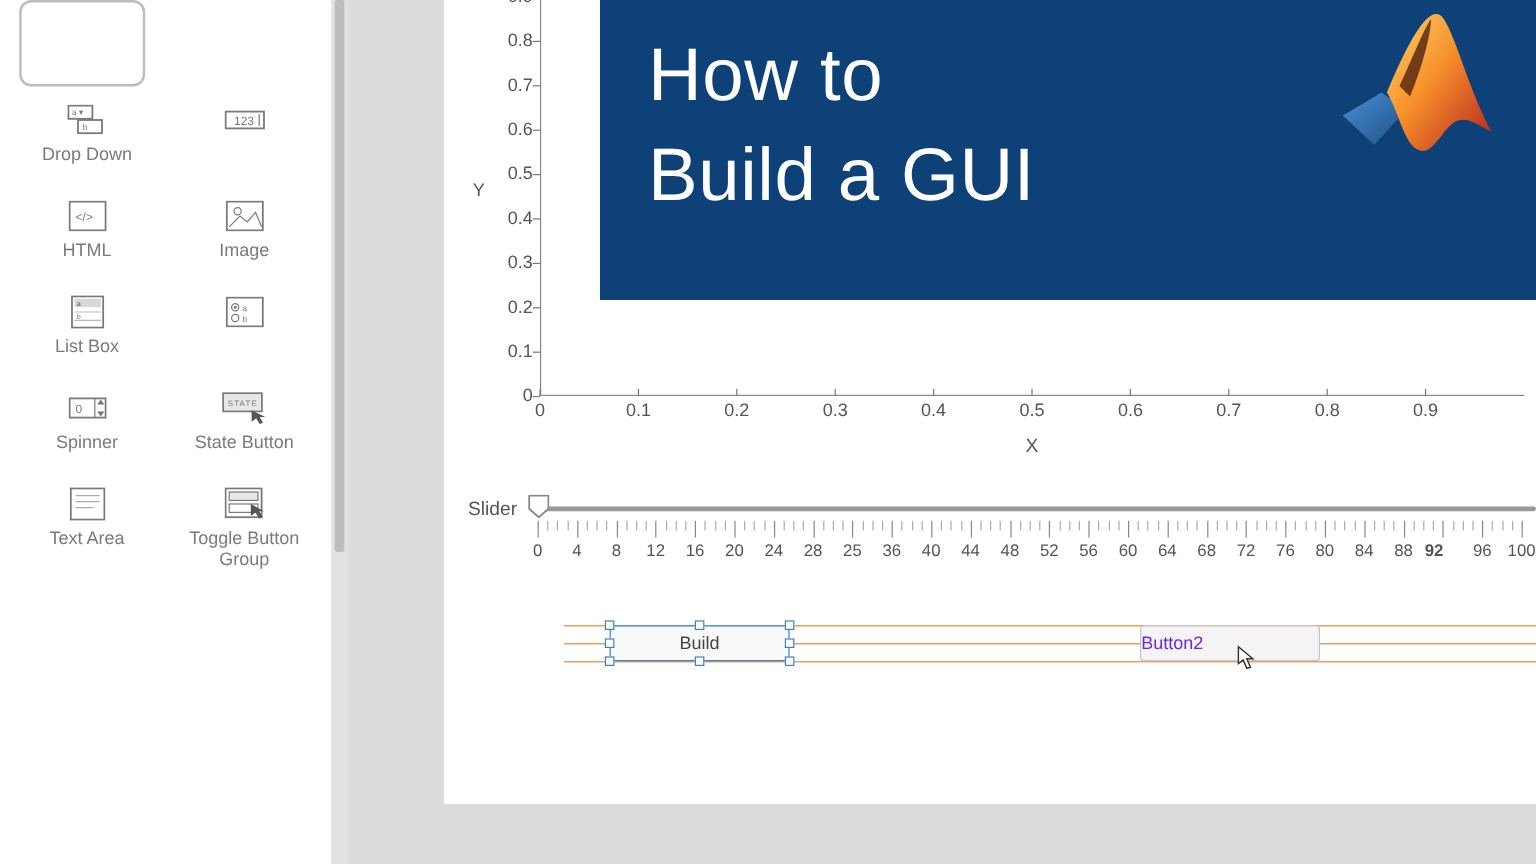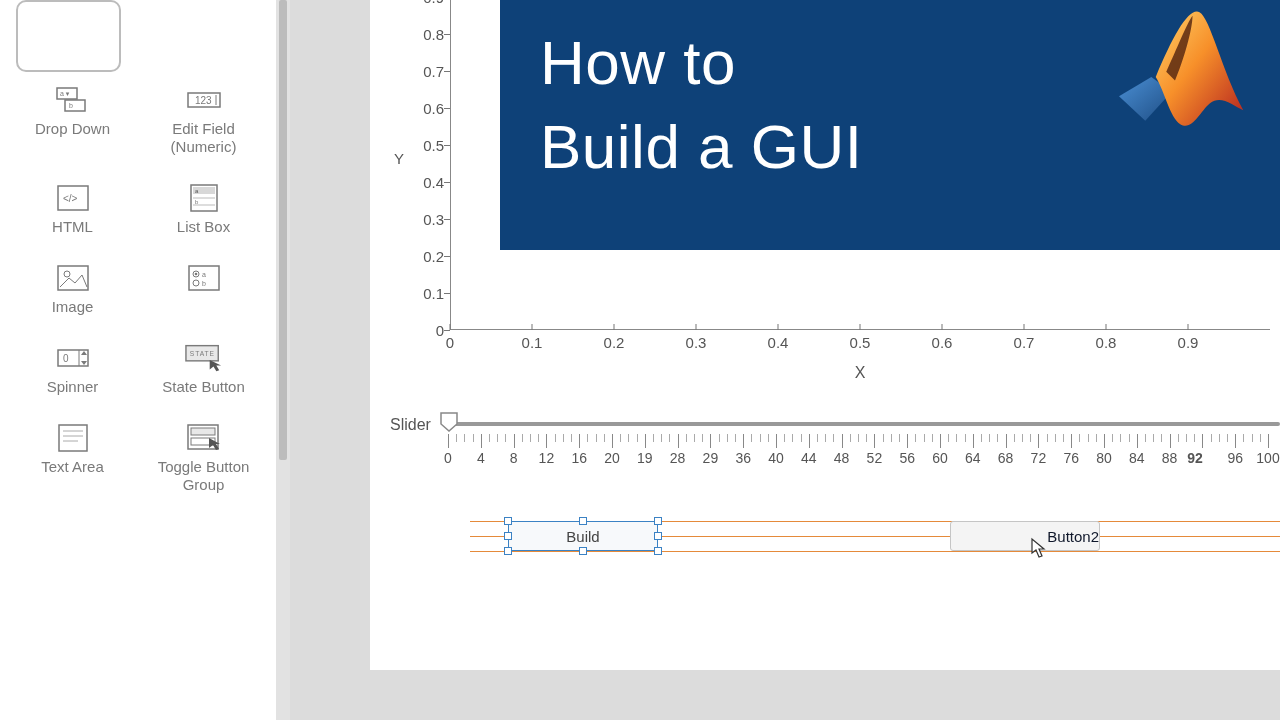--- a/index.html
+++ b/index.html
@@ -45,21 +45,21 @@
   .ruler { position:absolute; left:78px; right:0; top:22px; height:34px; }
   .rmaj { position:absolute; top:0; width:1px; height:14px; background:#888; }
   .rmin { position:absolute; top:0; width:1px; height:8px; background:#aaa; }
   .rlab { position:absolute; top:16px; font-size:14px; color:#555; transform:translateX(-50%);}
 
   
   .btn-area { position:absolute; left:100px; top:555px; right:0; height:60px; }
   .guide-h { position:absolute; left:0; right:0; height:1px; background:#e58a3a; }
   .sel-btn { position:absolute; left:38px; top:6px; width:150px; height:30px; border:1px solid #3b82c4; background:#f7f9fb; color:#444; font-size:15px; display:flex; align-items:center; justify-content:center; border-radius:3px;}
   .sel-handle { position:absolute; width:8px; height:8px; background:#fff; border:1px solid #3b82c4; }
-  .ghost-btn { position:absolute; left:480px; top:6px; width:150px; height:30px; border:1px solid #c5c5c5; background:#f4f4f4; color:#0f172a; font-size:15px; display:flex; align-items:center; justify-content:flex-end; border-radius:3px;}
+  .ghost-btn { position:absolute; left:480px; top:6px; width:150px; height:30px; border:1px solid #c5c5c5; background:#f4f4f4; color:#6d28d9; font-size:15px; display:flex; align-items:center; justify-content:flex-start; border-radius:3px;}
   .cursor { position:absolute; width:18px; height:22px; }
 
 </style>
 </head>
 <body>
 
 <div class="root">
 
   <div class="palette">
     <div class="palette-inner">
@@ -77,53 +77,52 @@
             <span>Drop Down</span>
           </div>
           <div class="comp">
             <div class="ic">
               <svg width="34" height="22" viewBox="0 0 34 22">
                 <rect x="1" y="4" width="32" height="14" fill="none" stroke="#7a7a7a" stroke-width="1.5"></rect>
                 <text x="8" y="15" font-size="10" fill="#7a7a7a">123</text>
                 <line x1="29" y1="6" x2="29" y2="16" stroke="#7a7a7a"></line>
               </svg>
             </div>
-            <span>Edit Field (Numeric)</span>
           </div>
           <div class="comp">
             <div class="ic">
               <svg width="32" height="26" viewBox="0 0 32 26">
                 <rect x="1" y="1" width="30" height="24" fill="none" stroke="#7a7a7a" stroke-width="1.5"></rect>
                 <text x="6" y="17" font-size="10" fill="#7a7a7a">&lt;/&gt;</text>
               </svg>
             </div>
             <span>HTML</span>
+          </div>
+          <div class="comp">
+            <div class="ic">
+              <svg width="32" height="26" viewBox="0 0 32 26">
+                <rect x="1" y="1" width="30" height="24" fill="none" stroke="#7a7a7a" stroke-width="1.5"></rect>
+                <circle cx="10" cy="9" r="3" fill="none" stroke="#7a7a7a"></circle>
+                <path d="M3 22 L12 13 L18 18 L25 10 L30 22" fill="none" stroke="#7a7a7a"></path>
+              </svg>
+            </div>
+            <span>Image</span>
           </div>
           <div class="comp">
             <div class="ic">
               <svg width="28" height="28" viewBox="0 0 28 28">
                 <rect x="1" y="1" width="26" height="26" fill="none" stroke="#7a7a7a" stroke-width="1.5"></rect>
                 <rect x="3" y="3" width="22" height="7" fill="#d8d8d8"></rect>
                 <text x="5" y="9" font-size="6" fill="#555">a</text>
                 <line x1="3" y1="14" x2="25" y2="14" stroke="#bbb"></line>
                 <text x="5" y="20" font-size="6" fill="#7a7a7a">b</text>
                 <line x1="3" y1="21" x2="25" y2="21" stroke="#bbb"></line>
               </svg>
             </div>
             <span>List Box</span>
-          </div>
-          <div class="comp">
-            <div class="ic">
-              <svg width="32" height="26" viewBox="0 0 32 26">
-                <rect x="1" y="1" width="30" height="24" fill="none" stroke="#7a7a7a" stroke-width="1.5"></rect>
-                <circle cx="10" cy="9" r="3" fill="none" stroke="#7a7a7a"></circle>
-                <path d="M3 22 L12 13 L18 18 L25 10 L30 22" fill="none" stroke="#7a7a7a"></path>
-              </svg>
-            </div>
-            <span>Image</span>
           </div>
           <div class="comp">
             <div class="ic">
               <svg width="32" height="26" viewBox="0 0 32 26">
                 <rect x="1" y="1" width="30" height="24" fill="none" stroke="#7a7a7a" stroke-width="1.5"></rect>
                 <circle cx="8" cy="9" r="3" fill="none" stroke="#7a7a7a"></circle>
                 <circle cx="8" cy="9" r="1.3" fill="#7a7a7a"></circle>
                 <text x="14" y="12" font-size="7" fill="#7a7a7a">a</text>
                 <circle cx="8" cy="18" r="3" fill="none" stroke="#7a7a7a"></circle>
                 <text x="14" y="21" font-size="7" fill="#7a7a7a">b</text>
@@ -264,31 +263,31 @@
             <span class="rlab" style="left: 131.2px;">16</span>
             <div class="rmin" style="left: 139.4px;"></div>
             <div class="rmin" style="left: 147.6px;"></div>
             <div class="rmin" style="left: 155.8px;"></div>
             <div class="rmaj" style="left: 164px;"></div>
             <span class="rlab" style="left: 164px;">20</span>
             <div class="rmin" style="left: 172.2px;"></div>
             <div class="rmin" style="left: 180.4px;"></div>
             <div class="rmin" style="left: 188.6px;"></div>
             <div class="rmaj" style="left: 196.8px;"></div>
-            <span class="rlab" style="left: 196.8px;">19</span>
+            <span class="rlab" style="left: 196.8px;">24</span>
             <div class="rmin" style="left: 205px;"></div>
             <div class="rmin" style="left: 213.2px;"></div>
             <div class="rmin" style="left: 221.4px;"></div>
             <div class="rmaj" style="left: 229.6px;"></div>
             <span class="rlab" style="left: 229.6px;">28</span>
             <div class="rmin" style="left: 237.8px;"></div>
             <div class="rmin" style="left: 246px;"></div>
             <div class="rmin" style="left: 254.2px;"></div>
             <div class="rmaj" style="left: 262.4px;"></div>
-            <span class="rlab" style="left: 262.4px;">29</span>
+            <span class="rlab" style="left: 262.4px;">25</span>
             <div class="rmin" style="left: 270.6px;"></div>
             <div class="rmin" style="left: 278.8px;"></div>
             <div class="rmin" style="left: 287px;"></div>
             <div class="rmaj" style="left: 295.2px;"></div>
             <span class="rlab" style="left: 295.2px;">36</span>
             <div class="rmin" style="left: 303.4px;"></div>
             <div class="rmin" style="left: 311.6px;"></div>
             <div class="rmin" style="left: 319.8px;"></div>
             <div class="rmaj" style="left: 328px;"></div>
             <span class="rlab" style="left: 328px;">40</span>

